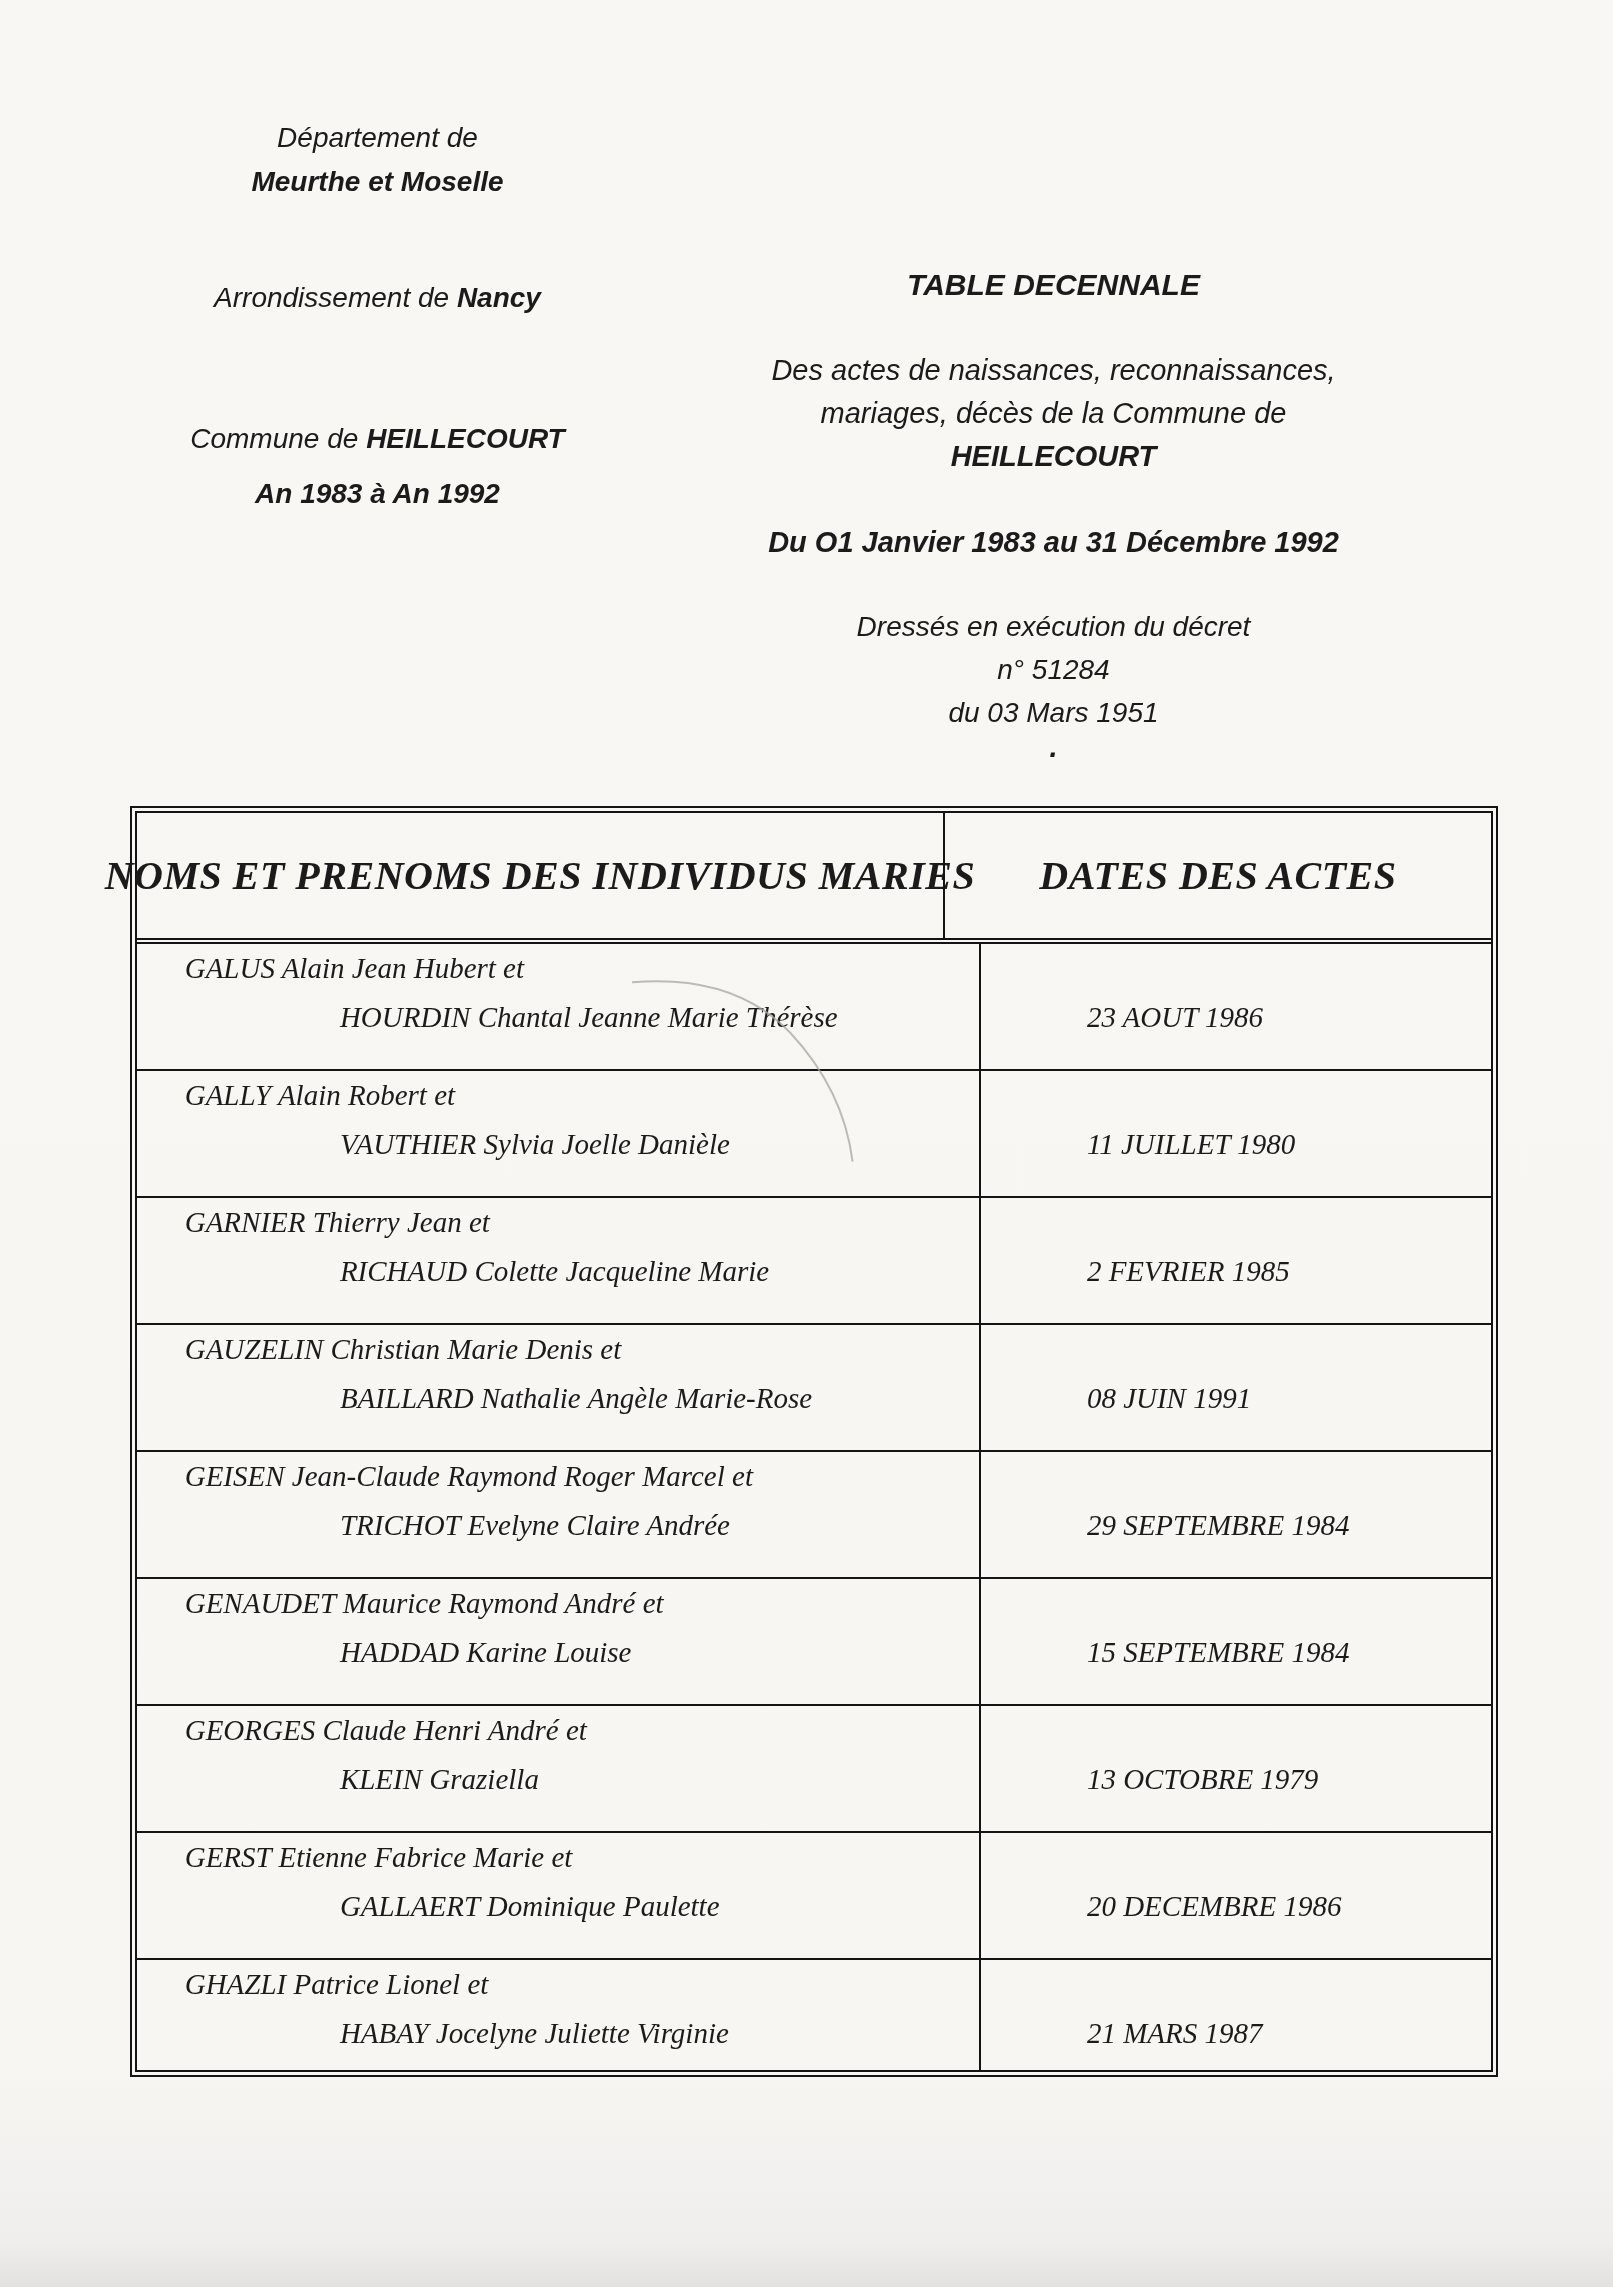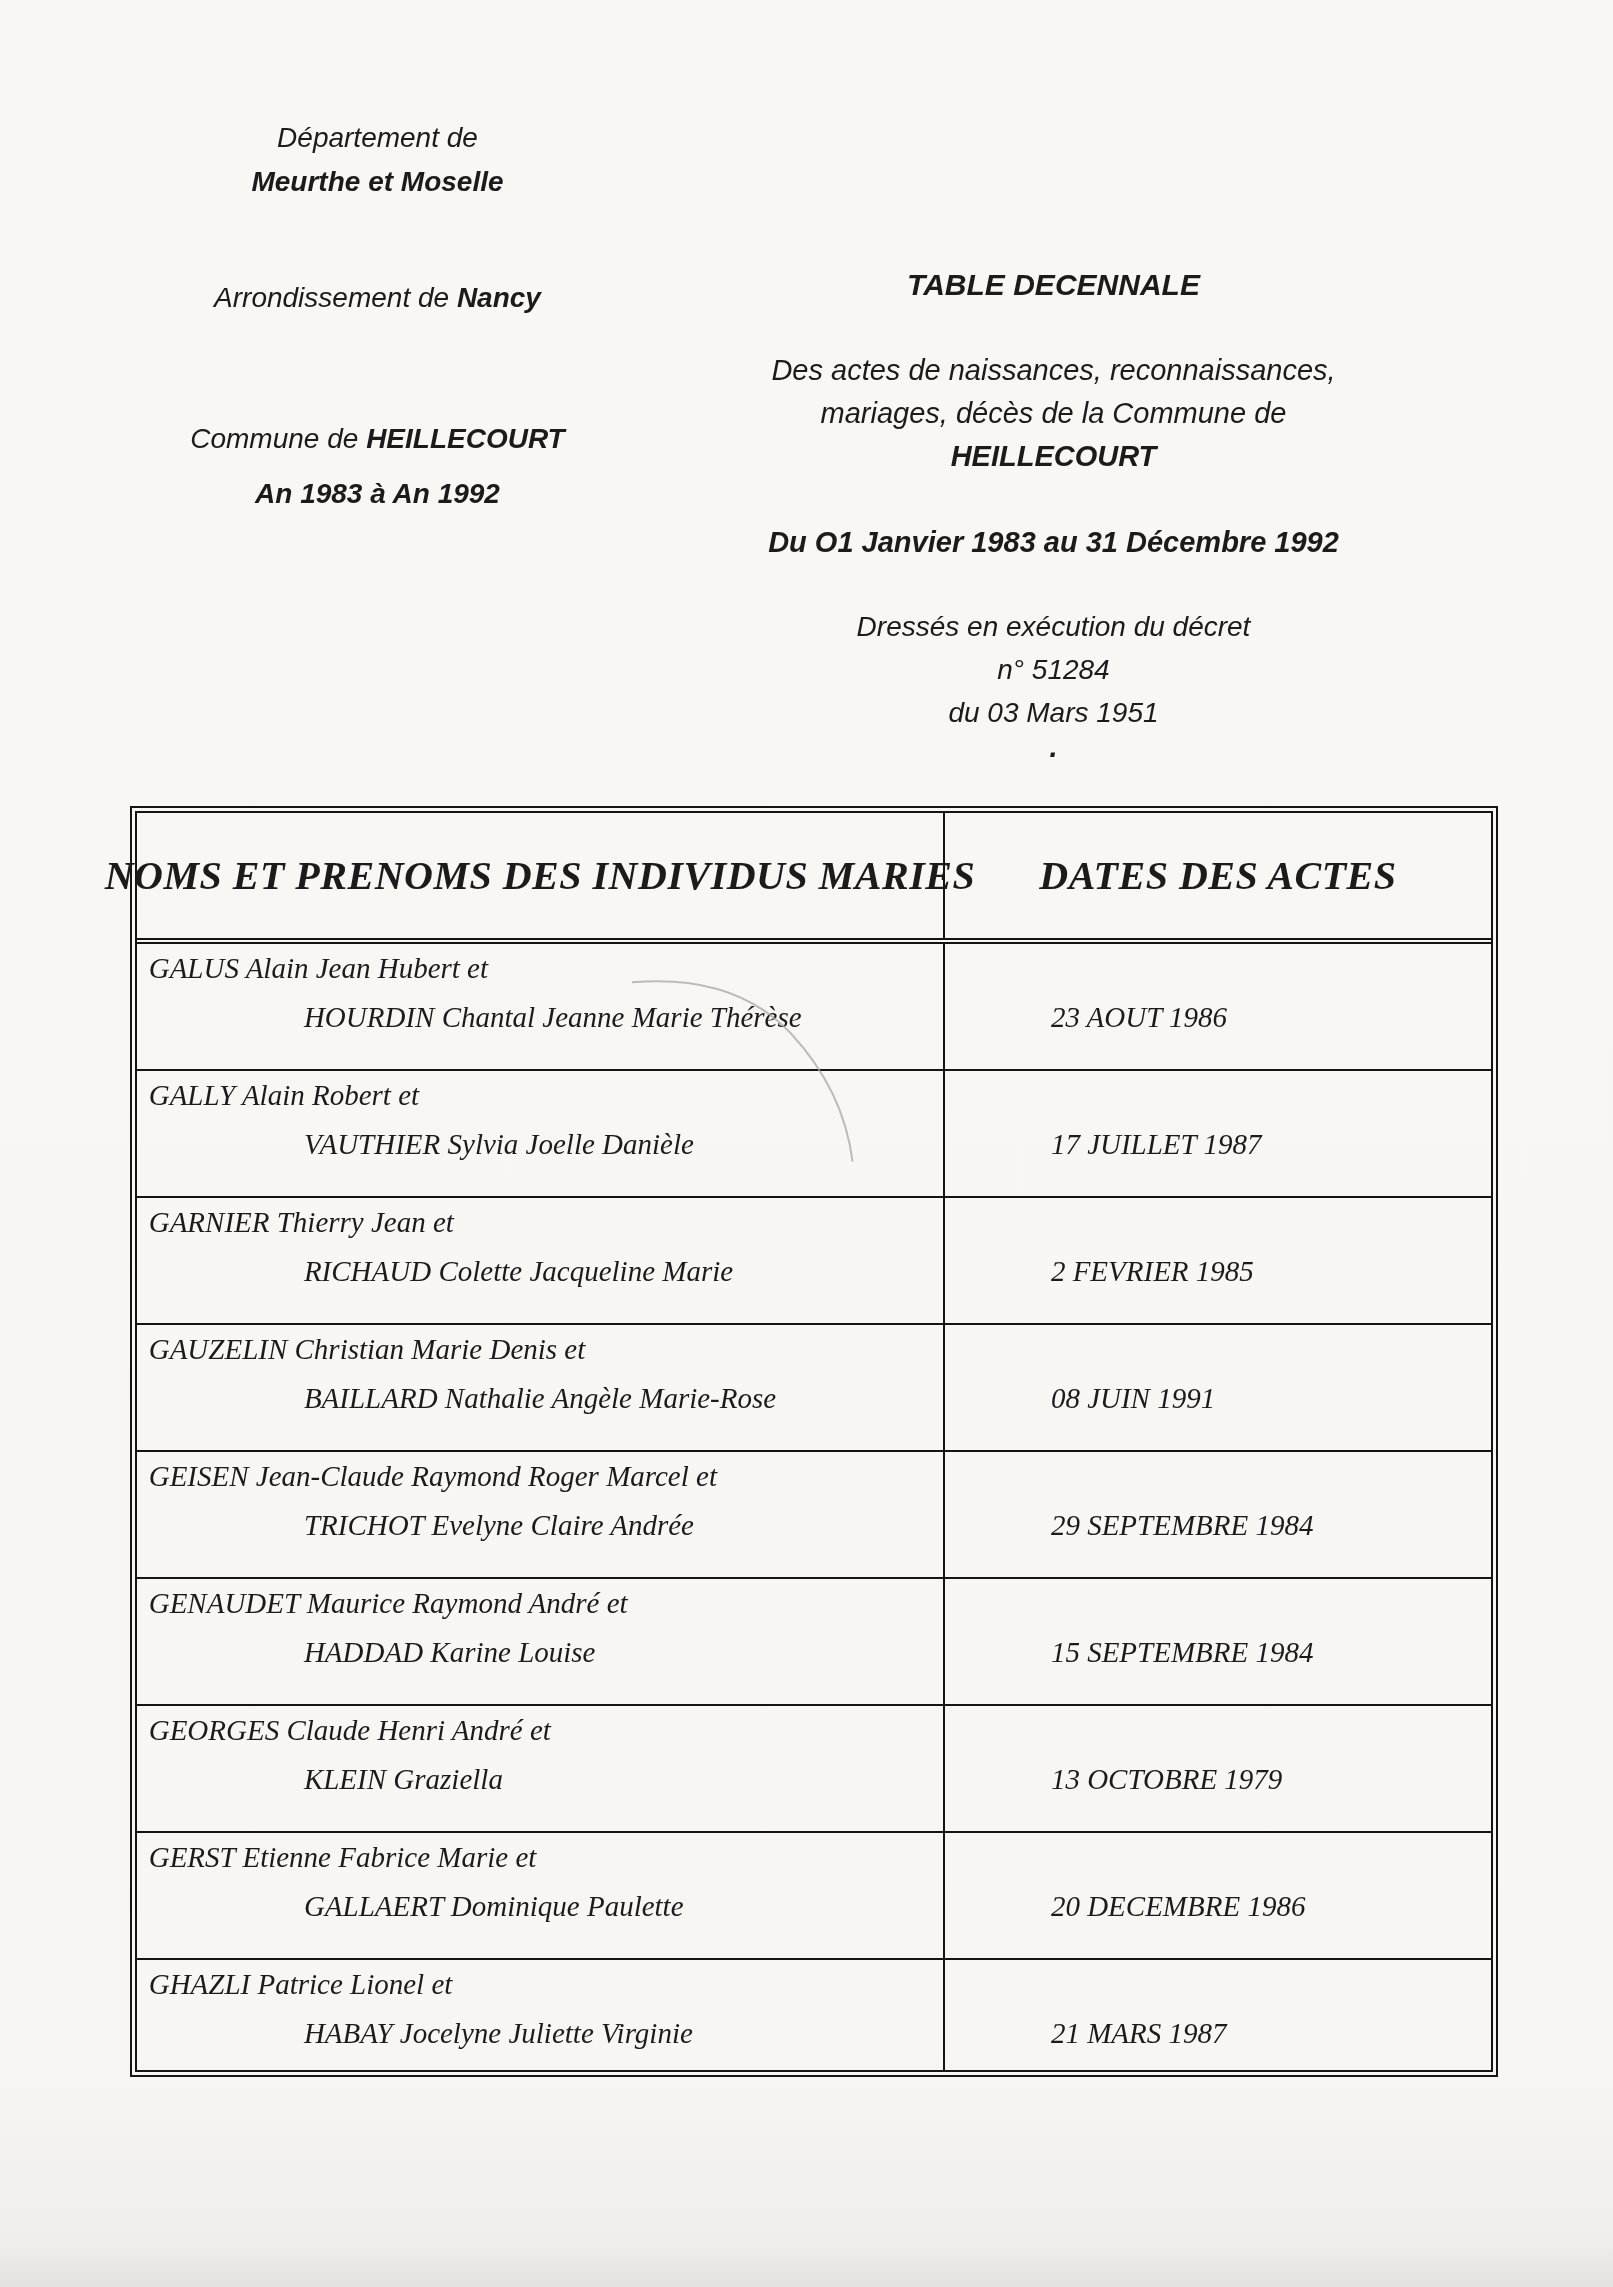--- a/index.html
+++ b/index.html
@@ -52,21 +52,21 @@
     height:125px;border-bottom:6.9px double #141414;
   }
   .th{
     display:flex;align-items:center;justify-content:center;
     font-family:"Liberation Serif","DejaVu Serif",serif;
     font-weight:700;font-size:40px;letter-spacing:0.5px;white-space:nowrap;
   }
   .th.th-dates{border-left:2px solid #141414;}
   .t-row{
     display:grid;grid-template-columns:806px 1fr;
-    height:125px;position:relative;
+    height:125px;position:relative;padding-left:36px;
   }
   .t-row:not(:last-child){border-bottom:2px solid #141414;}
   .t-row:last-child{height:110px;}
   .td{position:relative;font-family:"Liberation Serif","DejaVu Serif",serif;font-size:29px;}
   .td.date-cell{border-left:2px solid #141414;}
   .nl1{position:absolute;top:7.8px;left:11.8px;white-space:nowrap;}
   .nl2{position:absolute;top:57px;left:167px;white-space:nowrap;}
   .dt{position:absolute;top:57px;left:106px;white-space:nowrap;}
   
   .pen-mark{position:absolute;left:0;top:0;width:1613px;height:2288px;pointer-events:none;}
@@ -113,21 +113,21 @@
               <div class="dt">23 AOUT 1986</div>
             </div>
           </div>
 
           <div class="t-row">
             <div class="td names-cell">
               <div class="nl1">GALLY Alain Robert et</div>
               <div class="nl2">VAUTHIER Sylvia Joelle Danièle</div>
             </div>
             <div class="td date-cell">
-              <div class="dt">17 JUILLET 1987</div>
+              <div class="dt">11 JUILLET 1980</div>
             </div>
           </div>
 
           <div class="t-row">
             <div class="td names-cell">
               <div class="nl1">GARNIER Thierry Jean et</div>
               <div class="nl2">RICHAUD Colette Jacqueline Marie</div>
             </div>
             <div class="td date-cell">
               <div class="dt">2 FEVRIER 1985</div>

